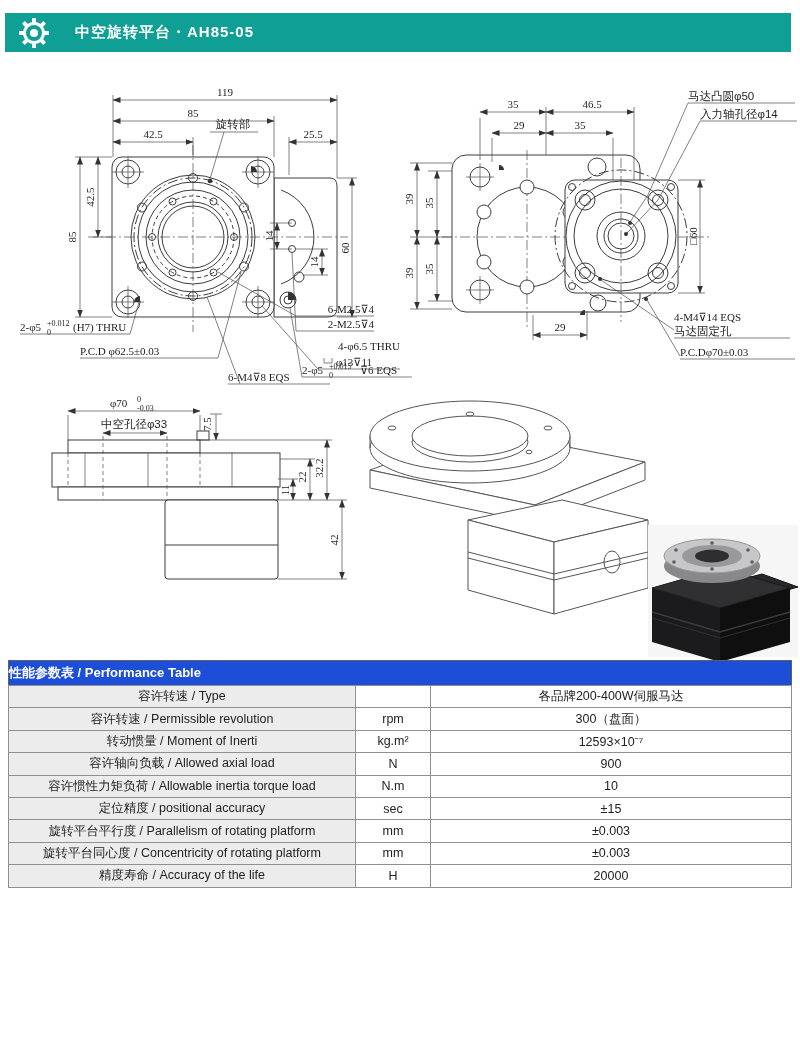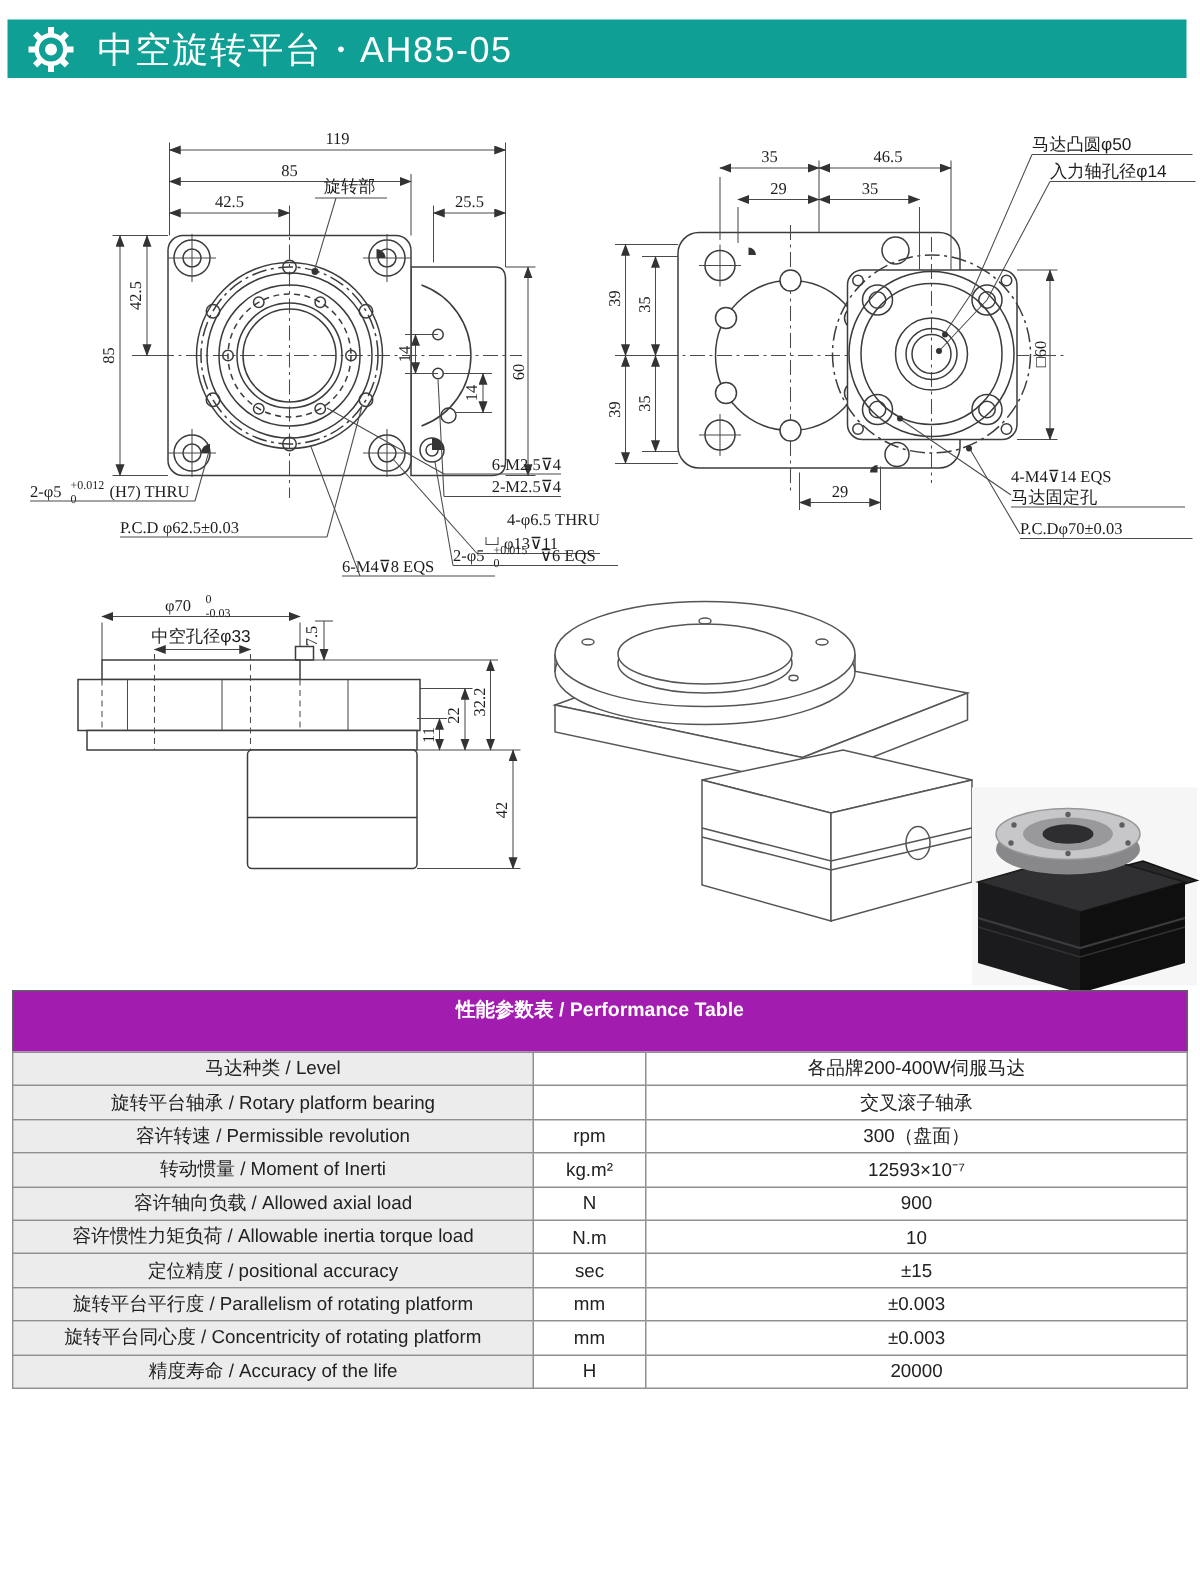--- a/index.html
+++ b/index.html
@@ -1,36 +1,36 @@
 <!DOCTYPE html>
 <html><head>
 <meta charset="utf-8">
 <style>
   *{box-sizing:border-box}
   html,body{margin:0;padding:0;width:800px;height:1050px;background:#fff;
     font-family:"Liberation Sans",sans-serif}
   .page{position:relative;width:800px;height:1050px;overflow:hidden;background:#fff}
   .topbar{position:absolute;left:5px;top:13px;width:786px;height:39px;background:#0f9f94;
     display:flex;align-items:center;gap:10px;padding-left:10px}
-  .topbar h1{color:#fff;font-size:24px;font-weight:normal;margin:2px;letter-spacing:1px}
+  .topbar h1{color:#fff;font-size:15px;font-weight:bold;margin:12px;letter-spacing:1px}
   .drawsvg{position:absolute;left:0;top:0}
   
   .ln{stroke:#3c3c3c;stroke-width:1;fill:none}
   .lnw{stroke:#3c3c3c;stroke-width:1;fill:#fff}
   .dash{stroke-dasharray:4 3}
   .dd{stroke-dasharray:10 3 2 3}
   .thin{stroke:#4a4a4a;stroke-width:0.7;fill:none}
   .fillc{fill:#333;stroke:none}
   text.dim{font-family:"Liberation Serif",serif;font-size:11px;fill:#1d1d1d}
   text.sm{font-family:"Liberation Serif",serif;font-size:8px;fill:#1d1d1d}
   text.cjk{font-family:"Liberation Sans",sans-serif;font-size:11.5px;fill:#1d1d1d}
   
   .perf{position:absolute;left:8px;top:660px;width:784px}
-  .perf-title{height:41px;background:#a21caf;color:#fff;font-size:13px;font-weight:bold;
-    text-align:center;line-height:23px;border:1px solid #5f6062;border-bottom:none}
+  .perf-title{height:25px;background:#1d4ed8;color:#fff;font-size:13px;font-weight:bold;
+    line-height:23px;border:1px solid #5f6062;border-bottom:none}
   .perf table{border-collapse:collapse;width:784px;table-layout:fixed;border:1px solid #5f6062}
   .perf td{border:1px solid #8f9092;font-size:12.5px;color:#222;text-align:center;
     height:22.4px;padding:0 4px;overflow:hidden;white-space:nowrap}
   .perf td.lbl{background:#ececec;width:347px}
   .perf td.unit{width:75px}
 </style>
 </head>
 <body>
 
 <div class="page">
@@ -400,28 +400,23 @@
           <circle cx="676" cy="550" r="1.8"></circle>
       </g>
     </g>
   </svg>
 
   <section class="perf">
     <div class="perf-title">性能参数表 / Performance Table</div>
     <table>
       <tbody>
           <tr>
-      <td class="lbl">马达种类 / Level</td>
+      <td class="lbl">容许转速 / Type</td>
       <td class="unit"></td>
       <td class="val">各品牌200-400W伺服马达</td>
-    </tr>
-          <tr>
-      <td class="lbl">旋转平台轴承 / Rotary platform bearing</td>
-      <td class="unit"></td>
-      <td class="val">交叉滚子轴承</td>
     </tr>
           <tr>
       <td class="lbl">容许转速 / Permissible revolution</td>
       <td class="unit">rpm</td>
       <td class="val">300（盘面）</td>
     </tr>
           <tr>
       <td class="lbl">转动惯量 / Moment of Inerti</td>
       <td class="unit">kg.m²</td>
       <td class="val">12593×10⁻⁷</td>

